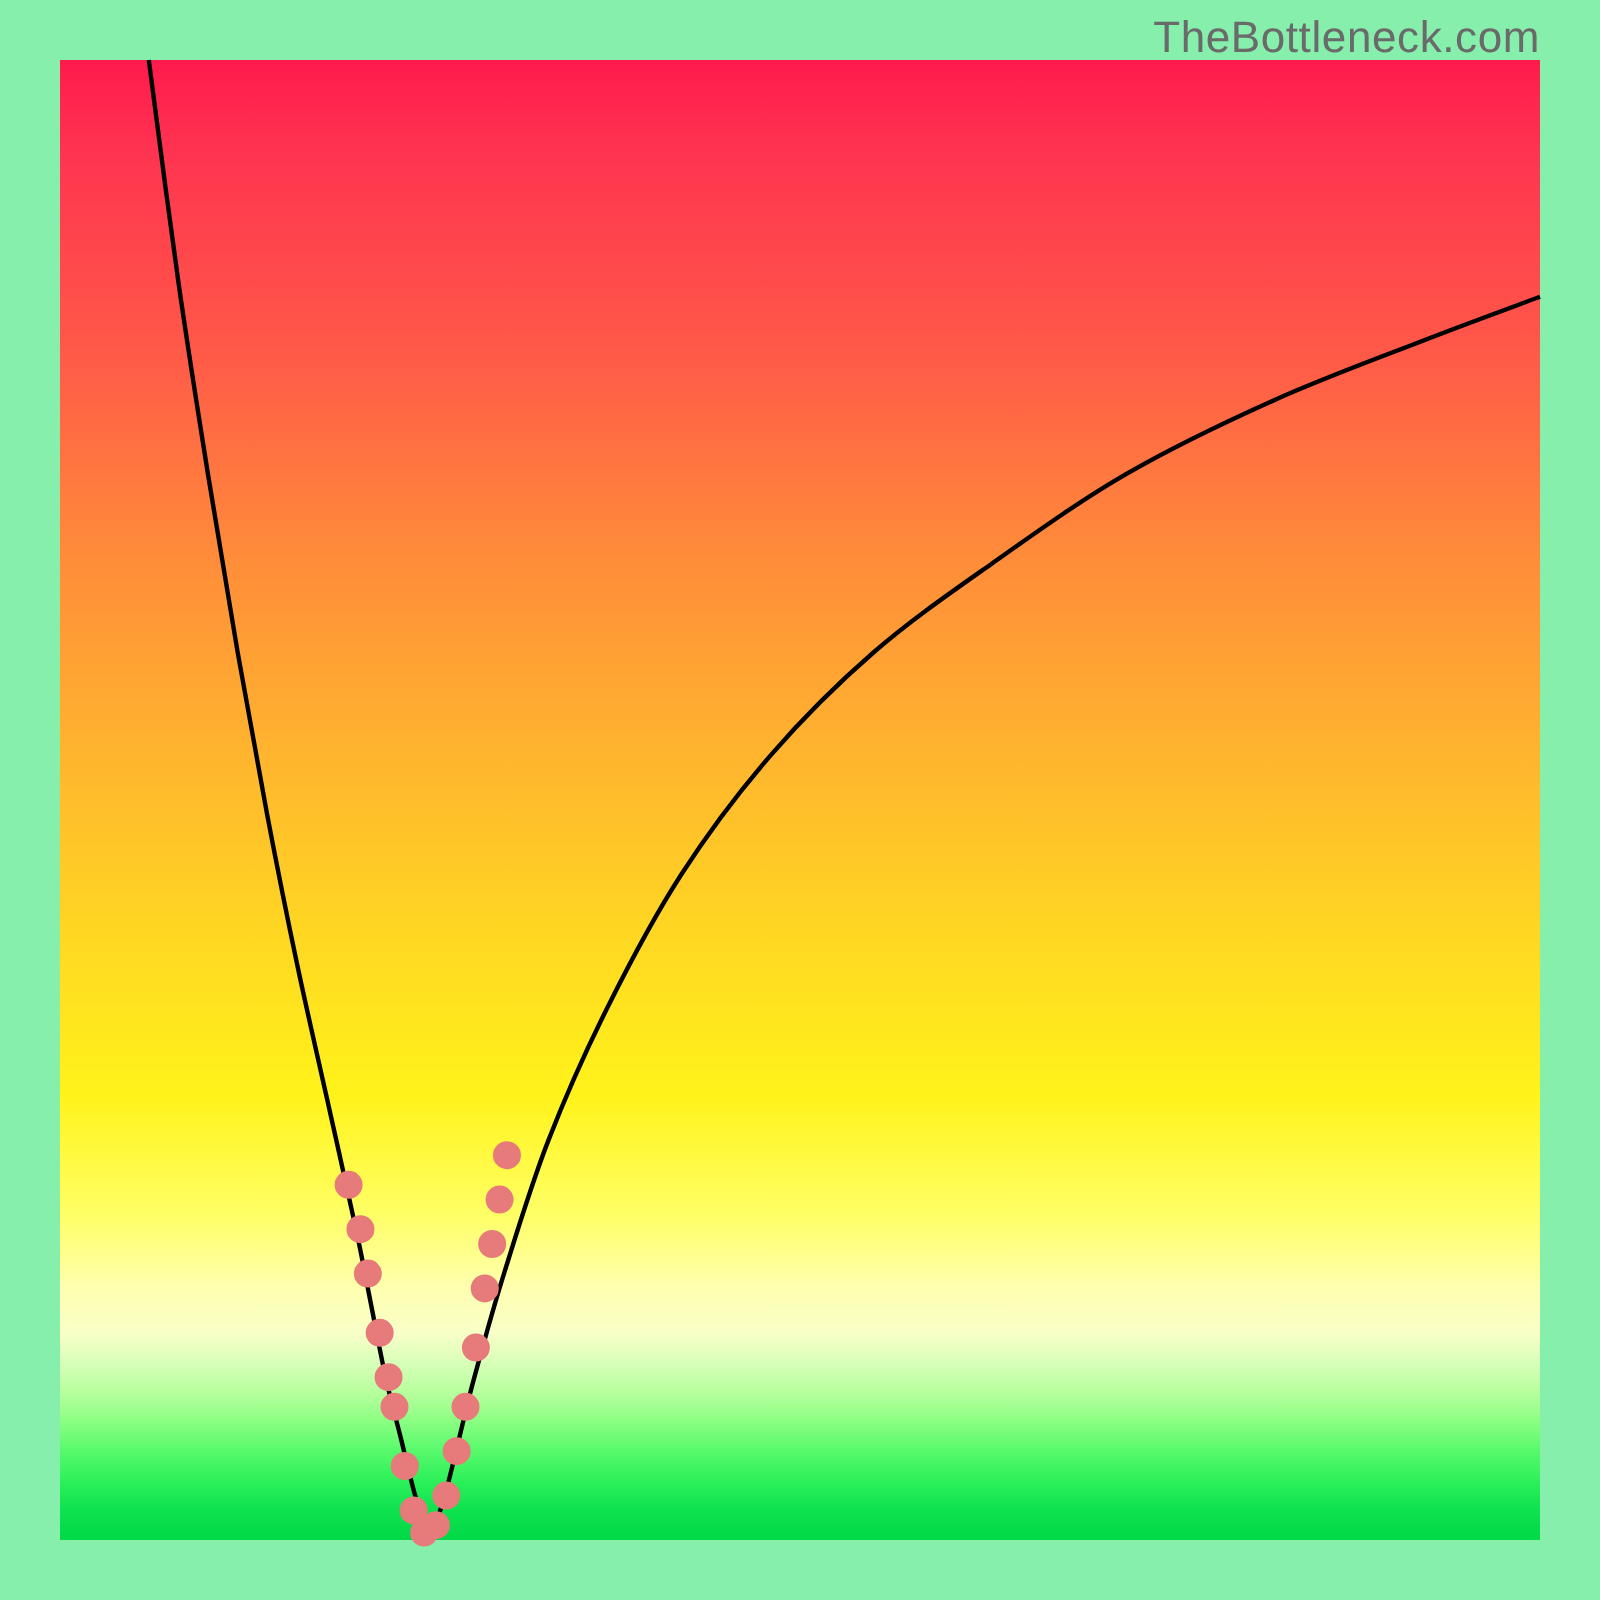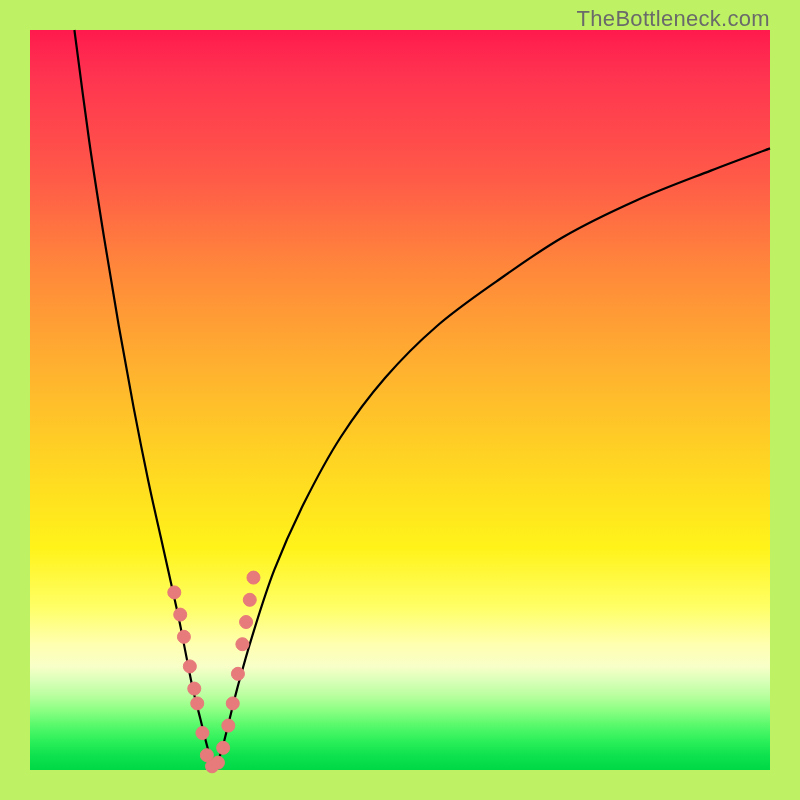--- a/index.html
+++ b/index.html
@@ -10,21 +10,21 @@
     background: #000;
     font-family: Arial, Helvetica, sans-serif;
     overflow: hidden;
   }
   .frame {
     position: absolute;
     top: 0;
     left: 0;
     width: 800px;
     height: 800px;
-    background: #bef264;
+    background: #86efac;
   }
   .plot-area {
     position: absolute;
     top: 30px;
     left: 30px;
     width: 740px;
     height: 740px;
     
     background: linear-gradient(
       to bottom,

